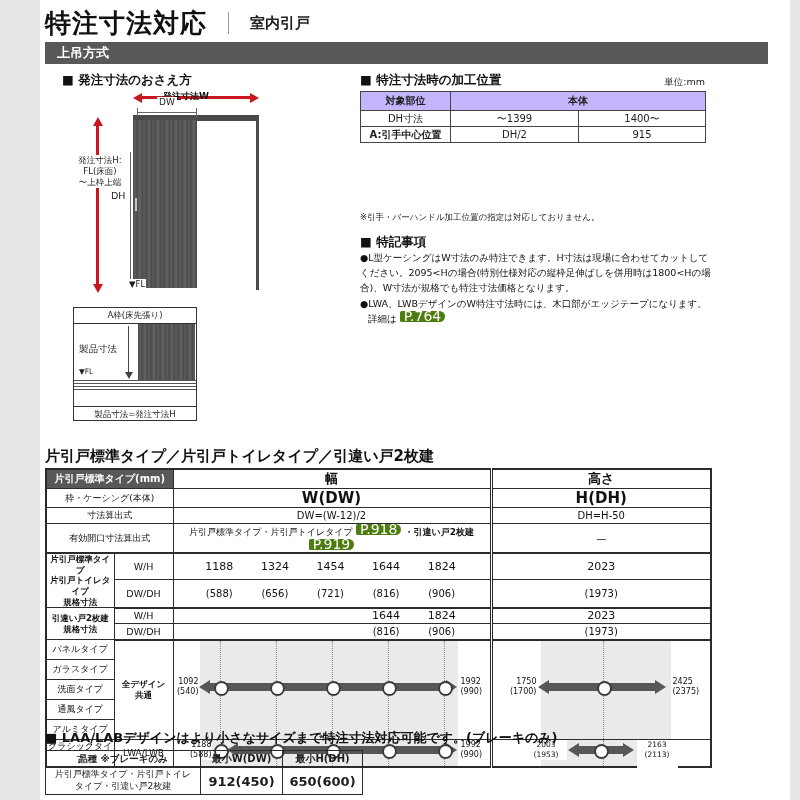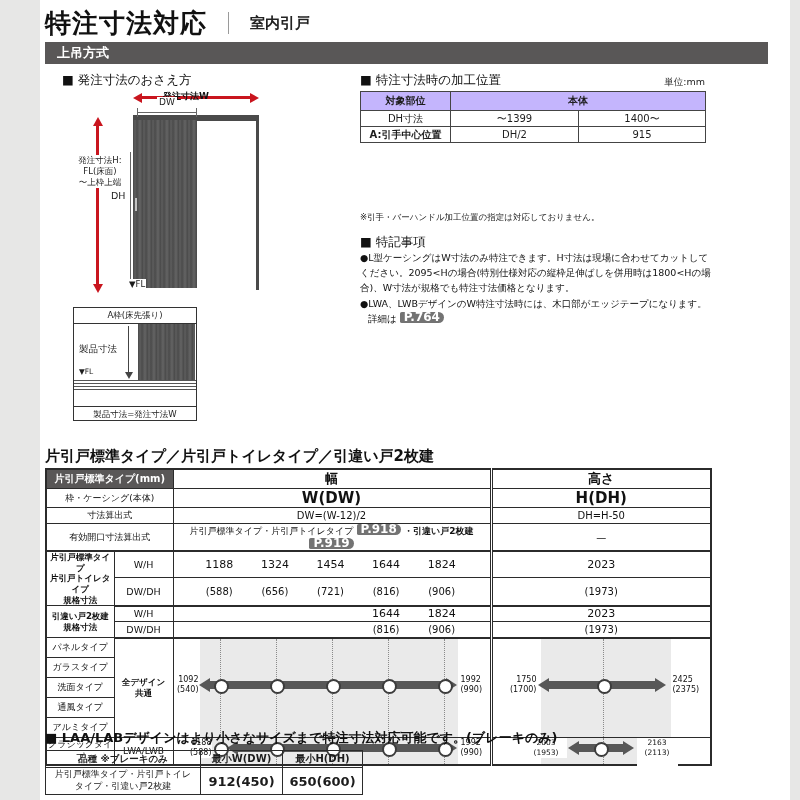--- a/index.html
+++ b/index.html
@@ -4,21 +4,21 @@
 <style>
   html,body{margin:0;padding:0;}
   body{width:800px;height:800px;background:#e7e7e6;font-family:"DejaVu Sans","Liberation Sans",sans-serif;color:#1c1c1c;position:relative;overflow:hidden;}
   .abs{position:absolute;}
   .panel{position:absolute;left:40px;top:0;width:750px;height:800px;background:#ffffff;}
   
   .title{left:45px;top:6px;font-size:26px;font-weight:bold;letter-spacing:1px;color:#111;}
   .hdr-div{left:228px;top:12px;width:1px;height:22px;background:#9a9a9a;}
   .subtitle{left:250px;top:14px;font-size:15px;font-weight:bold;color:#222;}
   .method-bar{left:45px;top:42px;width:723px;height:22px;background:#595757;color:#fff;font-size:13px;font-weight:bold;line-height:22px;padding-left:12px;box-sizing:border-box;}
-  .h2{font-size:12.5px;font-weight:normal;color:#111;}
+  .h2{font-size:12.5px;font-weight:bold;color:#111;}
   
   .rline-h{position:absolute;height:3px;background:#c9151e;}
   .rline-v{position:absolute;width:3px;background:#c9151e;}
   .tri{position:absolute;width:0;height:0;}
   .tri.red-l{border-right:9px solid #c9151e;border-top:5px solid transparent;border-bottom:5px solid transparent;}
   .tri.red-r{border-left:9px solid #c9151e;border-top:5px solid transparent;border-bottom:5px solid transparent;}
   .tri.red-u{border-bottom:9px solid #c9151e;border-left:5px solid transparent;border-right:5px solid transparent;}
   .tri.red-d{border-top:9px solid #c9151e;border-left:5px solid transparent;border-right:5px solid transparent;}
   .dimline-v{position:absolute;width:1px;background:#666;}
   .dimline-h{position:absolute;height:1px;background:#666;}
@@ -32,21 +32,21 @@
   .fbox .gap{height:16px;}
   .fbox .cap{height:15px;border-top:1px solid #333;font-size:8.5px;text-align:center;line-height:15px;}
   
   table{border-collapse:collapse;table-layout:fixed;}
   .ptab{left:360px;top:91px;width:345px;}
   .ptab td{border:1px solid #444;font-size:10px;text-align:center;padding:0;}
   .ptab .ghd{background:#c4b5fd;font-weight:bold;height:18px;}
   .ptab .fig{height:73px;position:relative;}
   .note9{font-size:8.5px;color:#222;}
   .bullets{font-size:9.5px;line-height:15px;color:#111;}
-  .tag{display:inline-block;background:#737373;color:#fff;font-size:12px;font-weight:bold;line-height:11px;padding:0 4px;border-radius:2px 6px 6px 2px;vertical-align:1px;}
+  .tag{display:inline-block;background:#4d7c0f;color:#fff;font-size:14px;font-weight:normal;line-height:11px;padding:0 4px;border-radius:2px 6px 6px 2px;vertical-align:1px;}
   
   .mtitle{left:45px;top:447px;font-size:15px;font-weight:bold;color:#111;}
   .mt{left:45px;top:468px;width:665px;border:2px solid #2b2b2b;}
   .mt td{border:1px solid #2b2b2b;padding:0;text-align:center;vertical-align:middle;font-size:10px;color:#111;}
   .mt .dk{background:#595757;color:#fff;font-size:10px;font-weight:bold;}
   .mt .hd{font-size:13px;font-weight:bold;}
   .mt .big{font-size:15px;font-weight:bold;}
   .mt .lbl{font-size:9px;}
   .mt .pre{white-space:pre-line;font-size:8.5px;line-height:1.25;font-weight:bold;}
   .mt .sub{font-size:9.5px;margin-left:32px;}
@@ -119,21 +119,21 @@
   <div class="hd">A枠(床先張り)</div>
   <div class="bd">
     <div class="abs wood" style="left:64px;top:0;width:57px;height:56px;"></div>
     <div class="abs" style="left:5px;top:19px;font-size:9.5px;">製品寸法</div>
     <div class="dimline-v" style="left:54px;top:2px;height:48px;background:#444;"></div>
     <div class="tri" style="left:51px;top:48px;border-top:7px solid #444;border-left:4px solid transparent;border-right:4px solid transparent;"></div>
     <div class="abs" style="left:5px;top:43px;font-size:7.5px;">▼FL</div>
   </div>
   <div class="floor"></div>
   <div class="gap"></div>
-  <div class="cap">製品寸法=発注寸法W</div>
+  <div class="cap">製品寸法=発注寸法H</div>
 </div>
 
 <div class="abs h2" style="left:360px;top:72px;">■ 特注寸法時の加工位置</div>
 <div class="abs" style="left:620px;top:76px;width:85px;text-align:right;font-size:9.5px;">単位:mm</div>
 
 <table class="abs ptab">
   <colgroup>
       <col style="width:90px">
       <col style="width:128px">
       <col style="width:127px">

